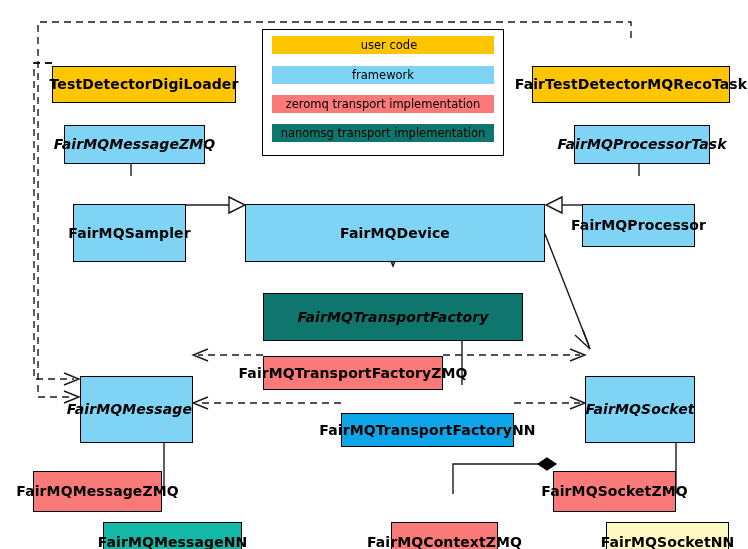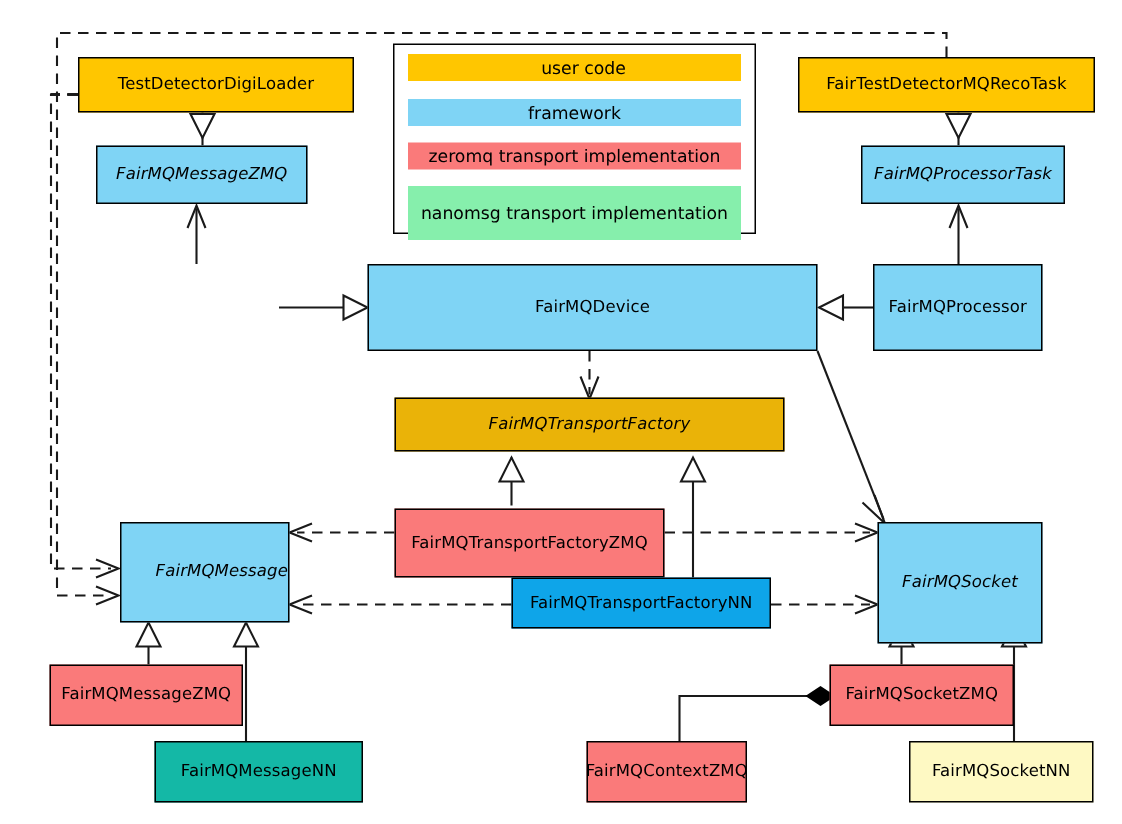--- a/index.html
+++ b/index.html
@@ -51,25 +51,26 @@
     stroke-width: 1.2;
   }
   .node {
     position: absolute;
     box-sizing: border-box;
     border: 1.4px solid #000000;
     display: flex;
     align-items: center;
     justify-content: center;
     text-align: center;
-    font-size: 11px;
-    font-weight: normal;
+    font-size: 14px;
+    font-weight: bold;
     color: #000000;
     line-height: 1.15;
     letter-spacing: 0.1px;
+    margin-top: 28px;
   }
   .node.italic {
     font-style: italic;
   }
   .legend-box {
     position: absolute;
     box-sizing: border-box;
     border: 1.6px solid #000000;
     background: #ffffff;
   }
@@ -163,54 +164,57 @@
   </svg>
 
   <div class="node" style="left:52px; top:38px; width:184px; height:37px; background:#FFC600;">
     <span>TestDetectorDigiLoader</span>
   </div>
 
   <div class="node italic" style="left:64px; top:97px; width:141px; height:39px; background:#7FD4F5;">
     <span>FairMQMessageZMQ</span>
   </div>
 
+  <div class="node" style="left:73px; top:176px; width:113px; height:58px; background:#7FD4F5;">
+    <span>FairMQSampler</span>
+  </div>
 
   <div class="node" style="left:245px; top:176px; width:300px; height:58px; background:#7FD4F5;">
     <span>FairMQDevice</span>
   </div>
 
-  <div class="node" style="left:582px; top:176px; width:113px; height:58px; background:#7FD4F5;">
+  <div class="node" style="left:582px; top:176px; width:113px; height:43px; background:#7FD4F5;">
     <span>FairMQProcessor</span>
   </div>
 
   <div class="node italic" style="left:574px; top:97px; width:136px; height:39px; background:#7FD4F5;">
     <span>FairMQProcessorTask</span>
   </div>
 
   <div class="node" style="left:532px; top:38px; width:198px; height:37px; background:#FFC600;">
     <span>FairTestDetectorMQRecoTask</span>
   </div>
 
-  <div class="node italic" style="left:263px; top:265px; width:260px; height:36px; background:#eab308;text-align:right;">
+  <div class="node italic" style="left:263px; top:265px; width:260px; height:48px; background:#0f766e;text-align:right;">
     <span>FairMQTransportFactory</span>
   </div>
 
-  <div class="node" style="left:263px; top:339px; width:180px; height:46px; background:#FA7A7A;align-items:center;">
+  <div class="node" style="left:263px; top:328px; width:180px; height:34px; background:#FA7A7A;align-items:center;">
     <span>FairMQTransportFactoryZMQ</span>
   </div>
 
   <div class="node" style="left:341px; top:385px; width:173px; height:34px; background:#0ea5e9;">
     <span>FairMQTransportFactoryNN</span>
   </div>
 
   <div class="node italic" style="left:80px; top:348px; width:113px; height:67px; background:#7FD4F5;justify-content:flex-end;">
     <span>FairMQMessage</span>
   </div>
 
-  <div class="node italic" style="left:585px; top:348px; width:110px; height:81px; background:#7FD4F5;">
+  <div class="node italic" style="left:585px; top:348px; width:110px; height:67px; background:#7FD4F5;">
     <span>FairMQSocket</span>
   </div>
 
   <div class="node" style="left:33px; top:443px; width:129px; height:41px; background:#FA7A7A;">
     <span>FairMQMessageZMQ</span>
   </div>
 
   <div class="node" style="left:103px; top:494px; width:139px; height:41px; background:#14b8a6;">
     <span>FairMQMessageNN</span>
   </div>
@@ -235,17 +239,17 @@
   </div>
 
   <div class="legend-row" style="left:272px; top:66px; width:222px; height:18px; background:#7FD4F5;">
     <span>framework</span>
   </div>
 
   <div class="legend-row" style="left:272px; top:95px; width:222px; height:18px; background:#FA7A7A;">
     <span>zeromq transport implementation</span>
   </div>
 
-  <div class="legend-row" style="left:272px; top:124px; width:222px; height:36px; background:#86efac;">
+  <div class="legend-row" style="left:272px; top:124px; width:222px; height:18px; background:#0f766e;">
     <span>nanomsg transport implementation</span>
   </div>
 
 </div>
 
 </body></html>

